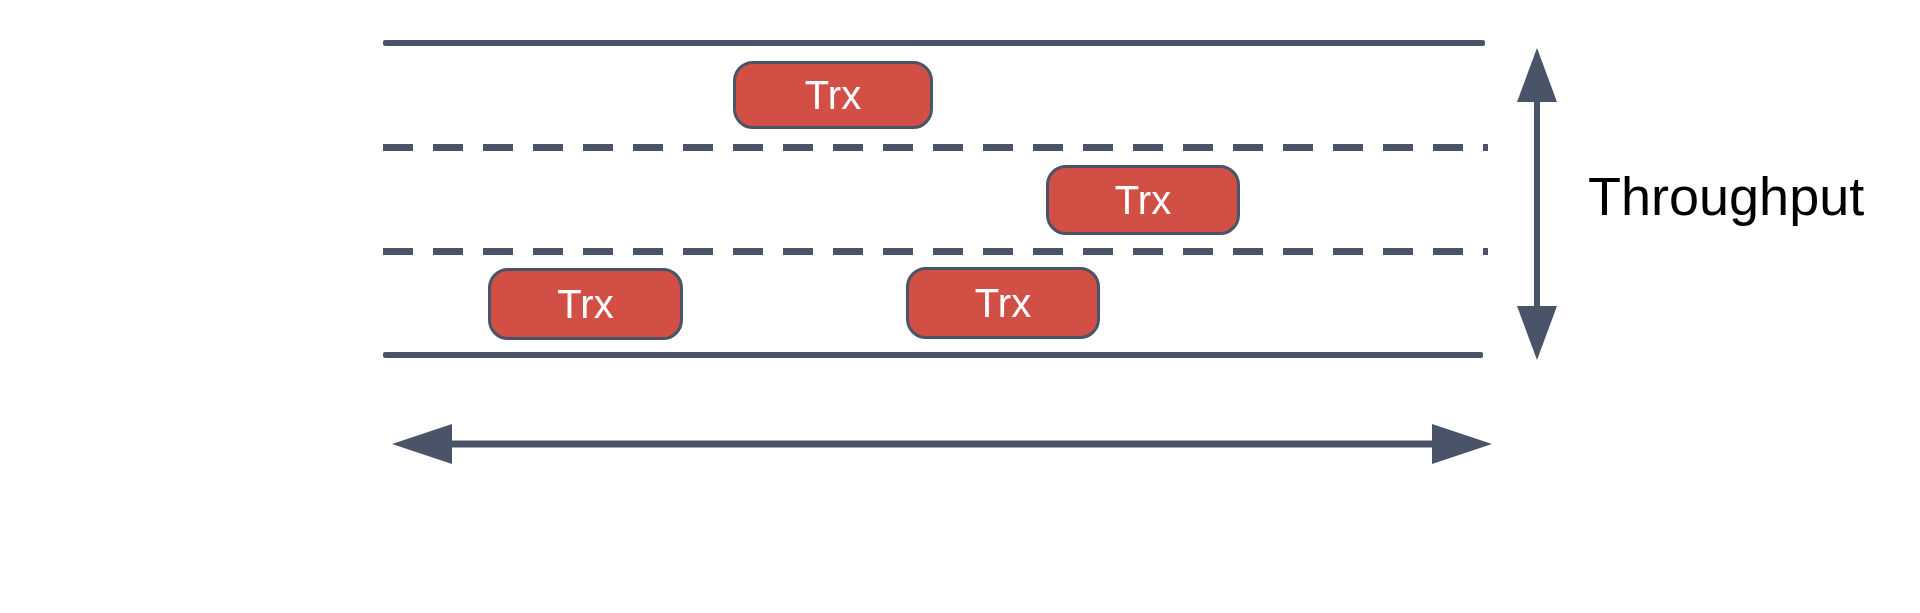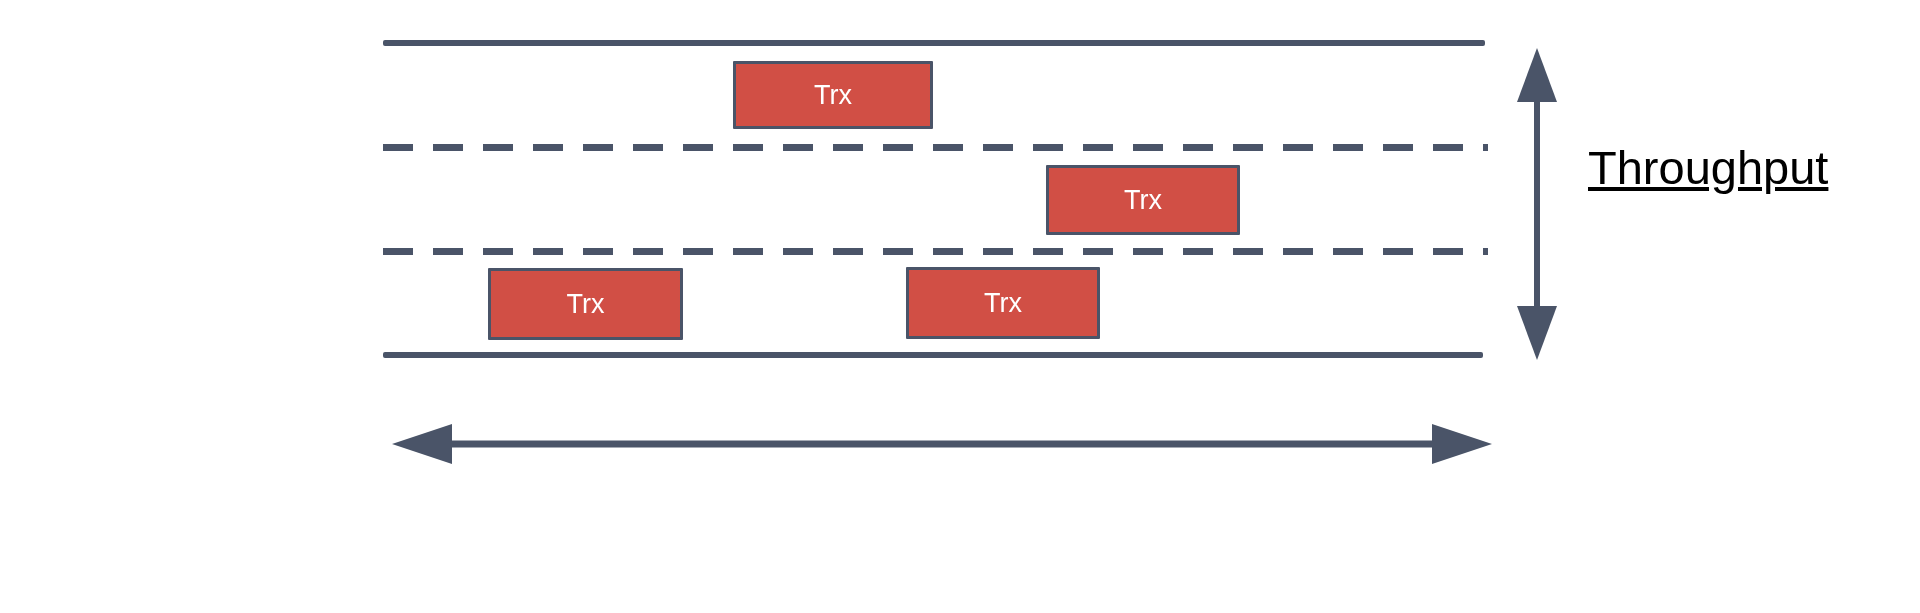--- a/index.html
+++ b/index.html
@@ -17,27 +17,27 @@
   }
   .solid-line{
     position:absolute;height:6px;background:var(--line);border-radius:2px;
   }
   .dashed-line{
     position:absolute;height:7px;
     background:repeating-linear-gradient(90deg,var(--line) 0 30px,transparent 30px 50px);
   }
   .trx-box{
     position:absolute;display:flex;align-items:center;justify-content:center;
-    background:var(--box-fill);border:3px solid var(--box-border);border-radius:1px;
-    box-sizing:border-box;color:var(--box-text);font-size:27px;line-height:1;
+    background:var(--box-fill);border:3px solid var(--box-border);border-radius:20px;
+    box-sizing:border-box;color:var(--box-text);font-size:40px;line-height:1;
   }
   .axis-label{
     position:absolute;color:var(--label-text);white-space:nowrap;line-height:1.1;
   }
-  .throughput-label{left:1588px;top:142px;font-size:47px;text-decoration:underline;}
+  .throughput-label{left:1588px;top:167px;font-size:54px;}
   .ttf-label{left:735px;top:508px;font-size:60px;}
   .arrow-svg{position:absolute;display:block;}
 </style>
 </head>
 <body>
 
 <div class="stage">
 
   <div class="solid-line" style="left:383px;top:40px;width:1102px;"></div>
   <div class="dashed-line" style="left:383px;top:144px;width:1105px;"></div>

